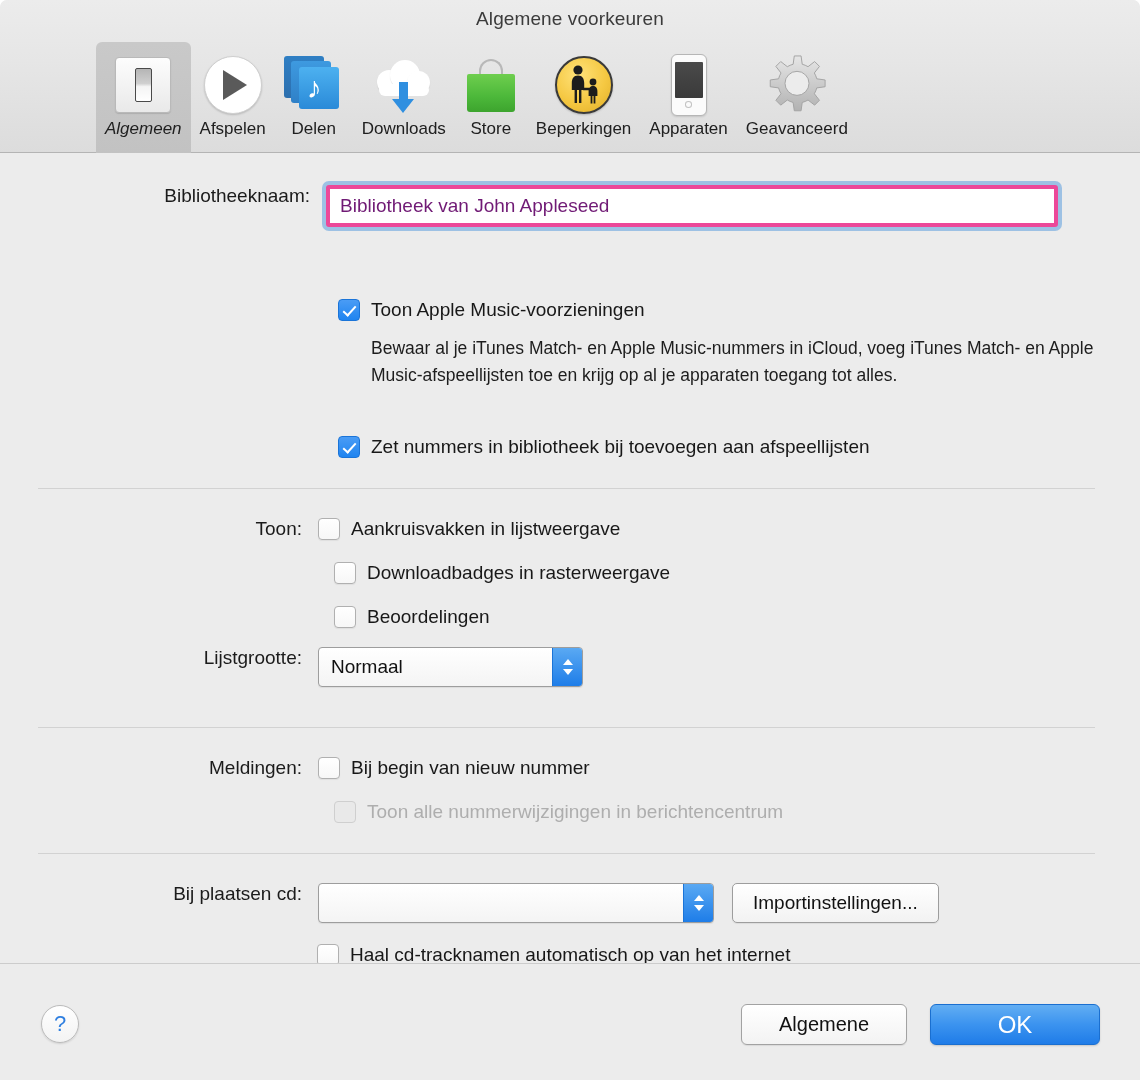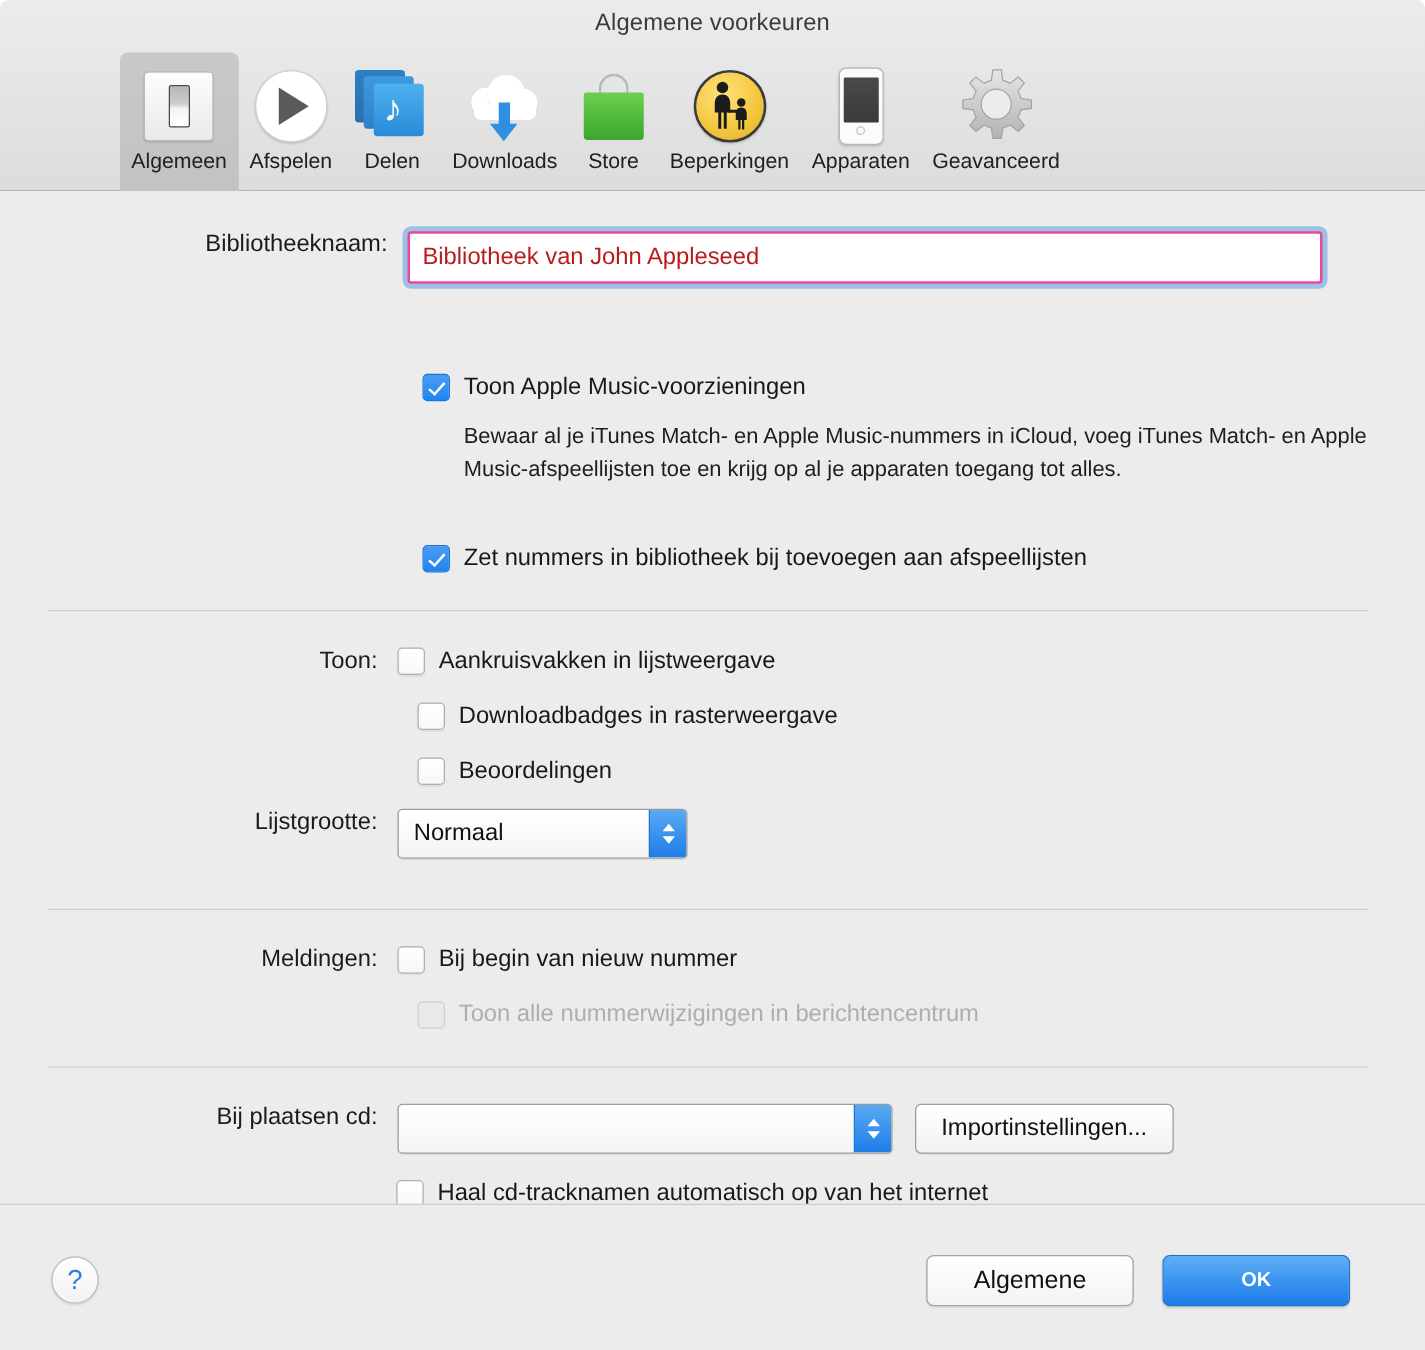--- a/index.html
+++ b/index.html
@@ -58,20 +58,21 @@
     padding: 8px 9px 0 9px;
     display: flex;
     flex-direction: column;
     align-items: center;
     justify-content: flex-start;
     cursor: default;
     border-radius: 6px 6px 0 0;
   }
   .tab.selected {
     background: linear-gradient(to bottom, #c9c9c9 0%, #c2c2c2 100%);
+    font-style: italic;
   }
 
   .tab-icon {
     height: 70px;
     display: flex;
     align-items: center;
     justify-content: center;
   }
 
   .tab-label {
@@ -206,27 +207,27 @@
     font-size: 19px;
     color: #1b1b1b;
     line-height: 22px;
     white-space: nowrap;
   }
 
   .textfield {
     width: 732px;
     height: 42px;
     background: #ffffff;
-    border: 2px solid #ec4899;
+    border: 4px solid #ec4899;
     border-radius: 3px;
     padding: 14px 10px;
     display: flex;
     align-items: center;
     font-size: 19px;
-    color: #b91c1c;
+    color: #701a75;
     box-shadow: 0 0 0 4px rgba(108,167,222,0.62);
   }
 
   .cbrow {
     display: flex;
     align-items: center;
     gap: 11px;
     white-space: nowrap;
   }
 
@@ -354,29 +355,28 @@
     border-radius: 6px;
     display: flex; align-items: center; justify-content: center;
     font-size: 20px;
     color: #111111;
     box-shadow: 0 1px 1px rgba(0,0,0,.08);
   }
 
   .btn-ok {
     position: absolute;
     left: 930px; top: 1004px;
-    width: 150px; height: 41px;
+    width: 170px; height: 41px;
     background: linear-gradient(to bottom, #62aef3 0%, #3b93ef 50%, #1f7ce8 100%);
     border: 1px solid #1a6fd0;
     border-radius: 6px;
     display: flex; align-items: center; justify-content: center;
-    font-size: 16px;
+    font-size: 24px;
     color: #ffffff;
     box-shadow: 0 1px 2px rgba(0,0,0,.16);
-    font-weight: bold;
   }
 </style>
 </head>
 <body>
 
 <div class="window">
 
   <div class="toolbar">
     <div class="title">Algemene voorkeuren</div>
 
@@ -519,21 +519,21 @@
       <span class="cblabel">Downloadbadges in rasterweergave</span>
     </div>
 
     <div class="row cbrow" style="left:334px; top:453px;">
       <span class="checkbox off"></span>
       <span class="cblabel">Beoordelingen</span>
     </div>
 
     <div class="row" style="left:92px; top:494px;">
       <div class="field-label">Lijstgrootte:</div>
-      <div class="popup" style="width:232px;text-align:right;">
+      <div class="popup" style="width:265px;text-align:right;">
         <span>Normaal</span>
         <span class="stepper">
           <i class="chev up"></i>
             <i class="chev down"></i>
         </span>
       </div>
     </div>
 
     <div class="divider" style="top:574px;"></div>
 

